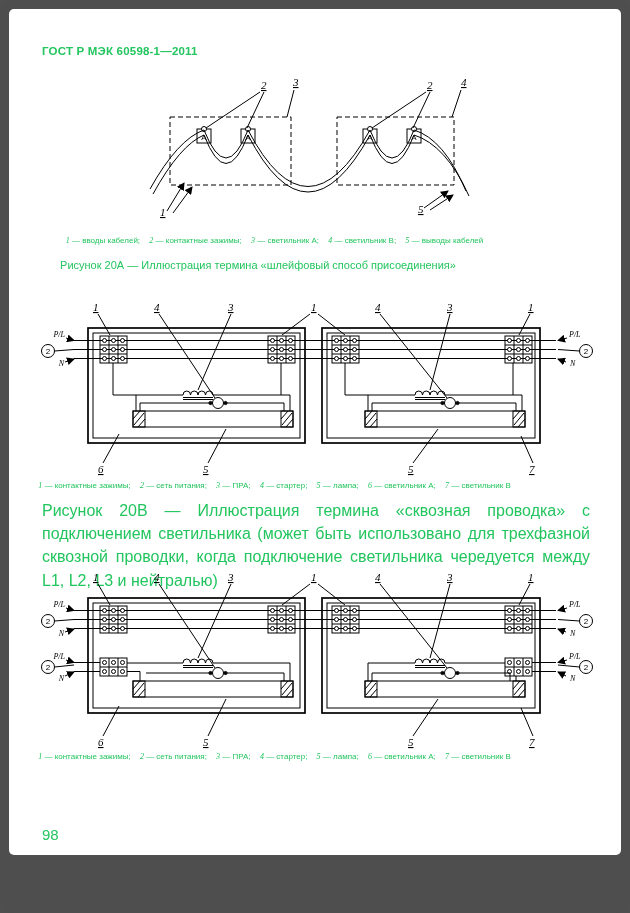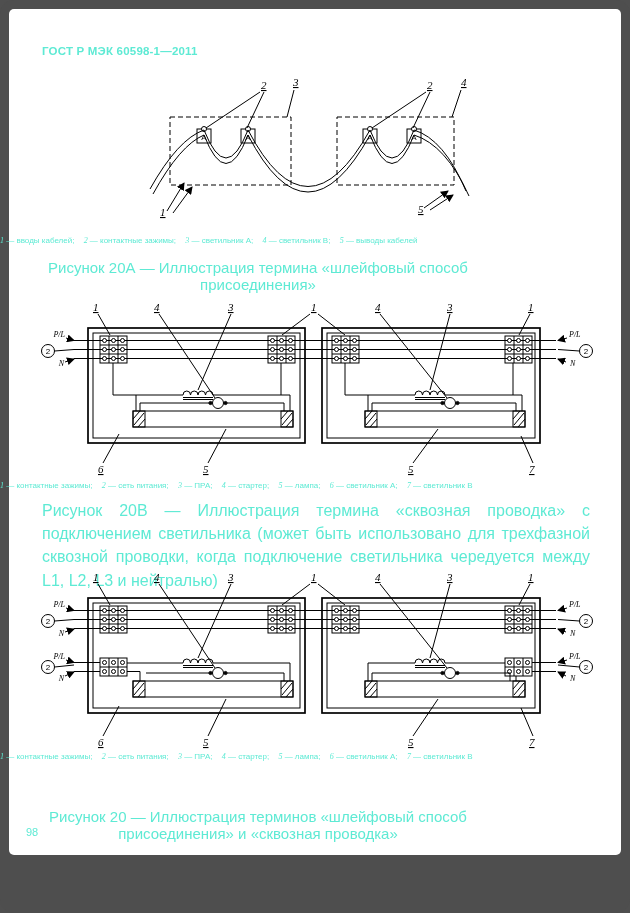--- a/index.html
+++ b/index.html
@@ -1,28 +1,28 @@
 <!DOCTYPE html>
 <html><head>
 <meta charset="utf-8">
 <style>
   html,body { margin:0; padding:0; background:#4f4f4f; }
   .frame { position:relative; width:630px; height:913px; background:#4e4e4e;
-           border-radius:14px; overflow:hidden; font-family:"Liberation Sans",sans-serif; color:#5eead4; }
+           border-radius:14px; overflow:hidden; font-family:"Liberation Sans",sans-serif; color:#22c55e; }
   .paper { position:absolute; left:9px; top:9px; width:612px; height:846px;
            background:#ffffff; border-radius:5px; }
   .content { position:absolute; inset:0; }
   .header { position:absolute; left:42px; top:45px; font-size:11.5px; font-weight:bold; letter-spacing:.2px; }
   svg.fig { position:absolute; left:0; }
-  .legend { position:absolute; left:0; width:556px; text-align:left; font-size:8px; white-space:nowrap; }
+  .legend { position:absolute; left:0; width:556px; text-align:center; font-size:8px; white-space:nowrap; }
   .ln { font-family:"Liberation Serif",serif; font-style:italic; }
   .lt { margin-right:7px; }
-  .caption { position:absolute; left:0; width:516px; text-align:center; font-size:15px; }
+  .caption { position:absolute; left:0; width:516px; text-align:center; font-size:11px; }
   .caption-just { position:absolute; left:42px; width:548px; text-align:justify; font-size:16px; line-height:1.45; }
-  .pagenum { position:absolute; left:26px; top:826px; font-size:11px; }
+  .pagenum { position:absolute; left:42px; top:826px; font-size:15px; }
 
   svg line, svg path { stroke:#000; fill:none; stroke-width:1; }
   svg rect { stroke:#000; fill:none; stroke-width:1; }
   svg circle { stroke:#000; fill:#fff; stroke-width:1; }
   svg circle.dot { fill:#000; }
   svg .w2 { stroke-width:1.7; }
   svg .dash { stroke-dasharray:5 3; }
   svg text { stroke:none; fill:#000; font-family:"Liberation Sans",sans-serif; }
   svg text.co { font:italic 11px "Liberation Serif",serif; text-decoration:underline; }
   svg text.sm { font:italic 8px "Liberation Serif",serif; }
@@ -399,17 +399,16 @@
     <div class="legend" style="top:752px">
       <span class="ln">1</span> <span class="lt">— контактные зажимы;</span>
       <span class="ln">2</span> <span class="lt">— сеть питания;</span>
       <span class="ln">3</span> <span class="lt">— ПРА;</span>
       <span class="ln">4</span> <span class="lt">— стартер;</span>
       <span class="ln">5</span> <span class="lt">— лампа;</span>
       <span class="ln">6</span> <span class="lt">— светильник А;</span>
       <span class="ln">7</span> <span class="lt">— светильник В</span>
     </div>
 
-    <div class="caption" style="top:808px">Рисунок 20 — Иллюстрация терминов «шлейфовый способ присоединения» и «сквозная проводка»</div>
 
     <div class="pagenum">98</div>
   </div>
 </div>
 
 </body></html>

